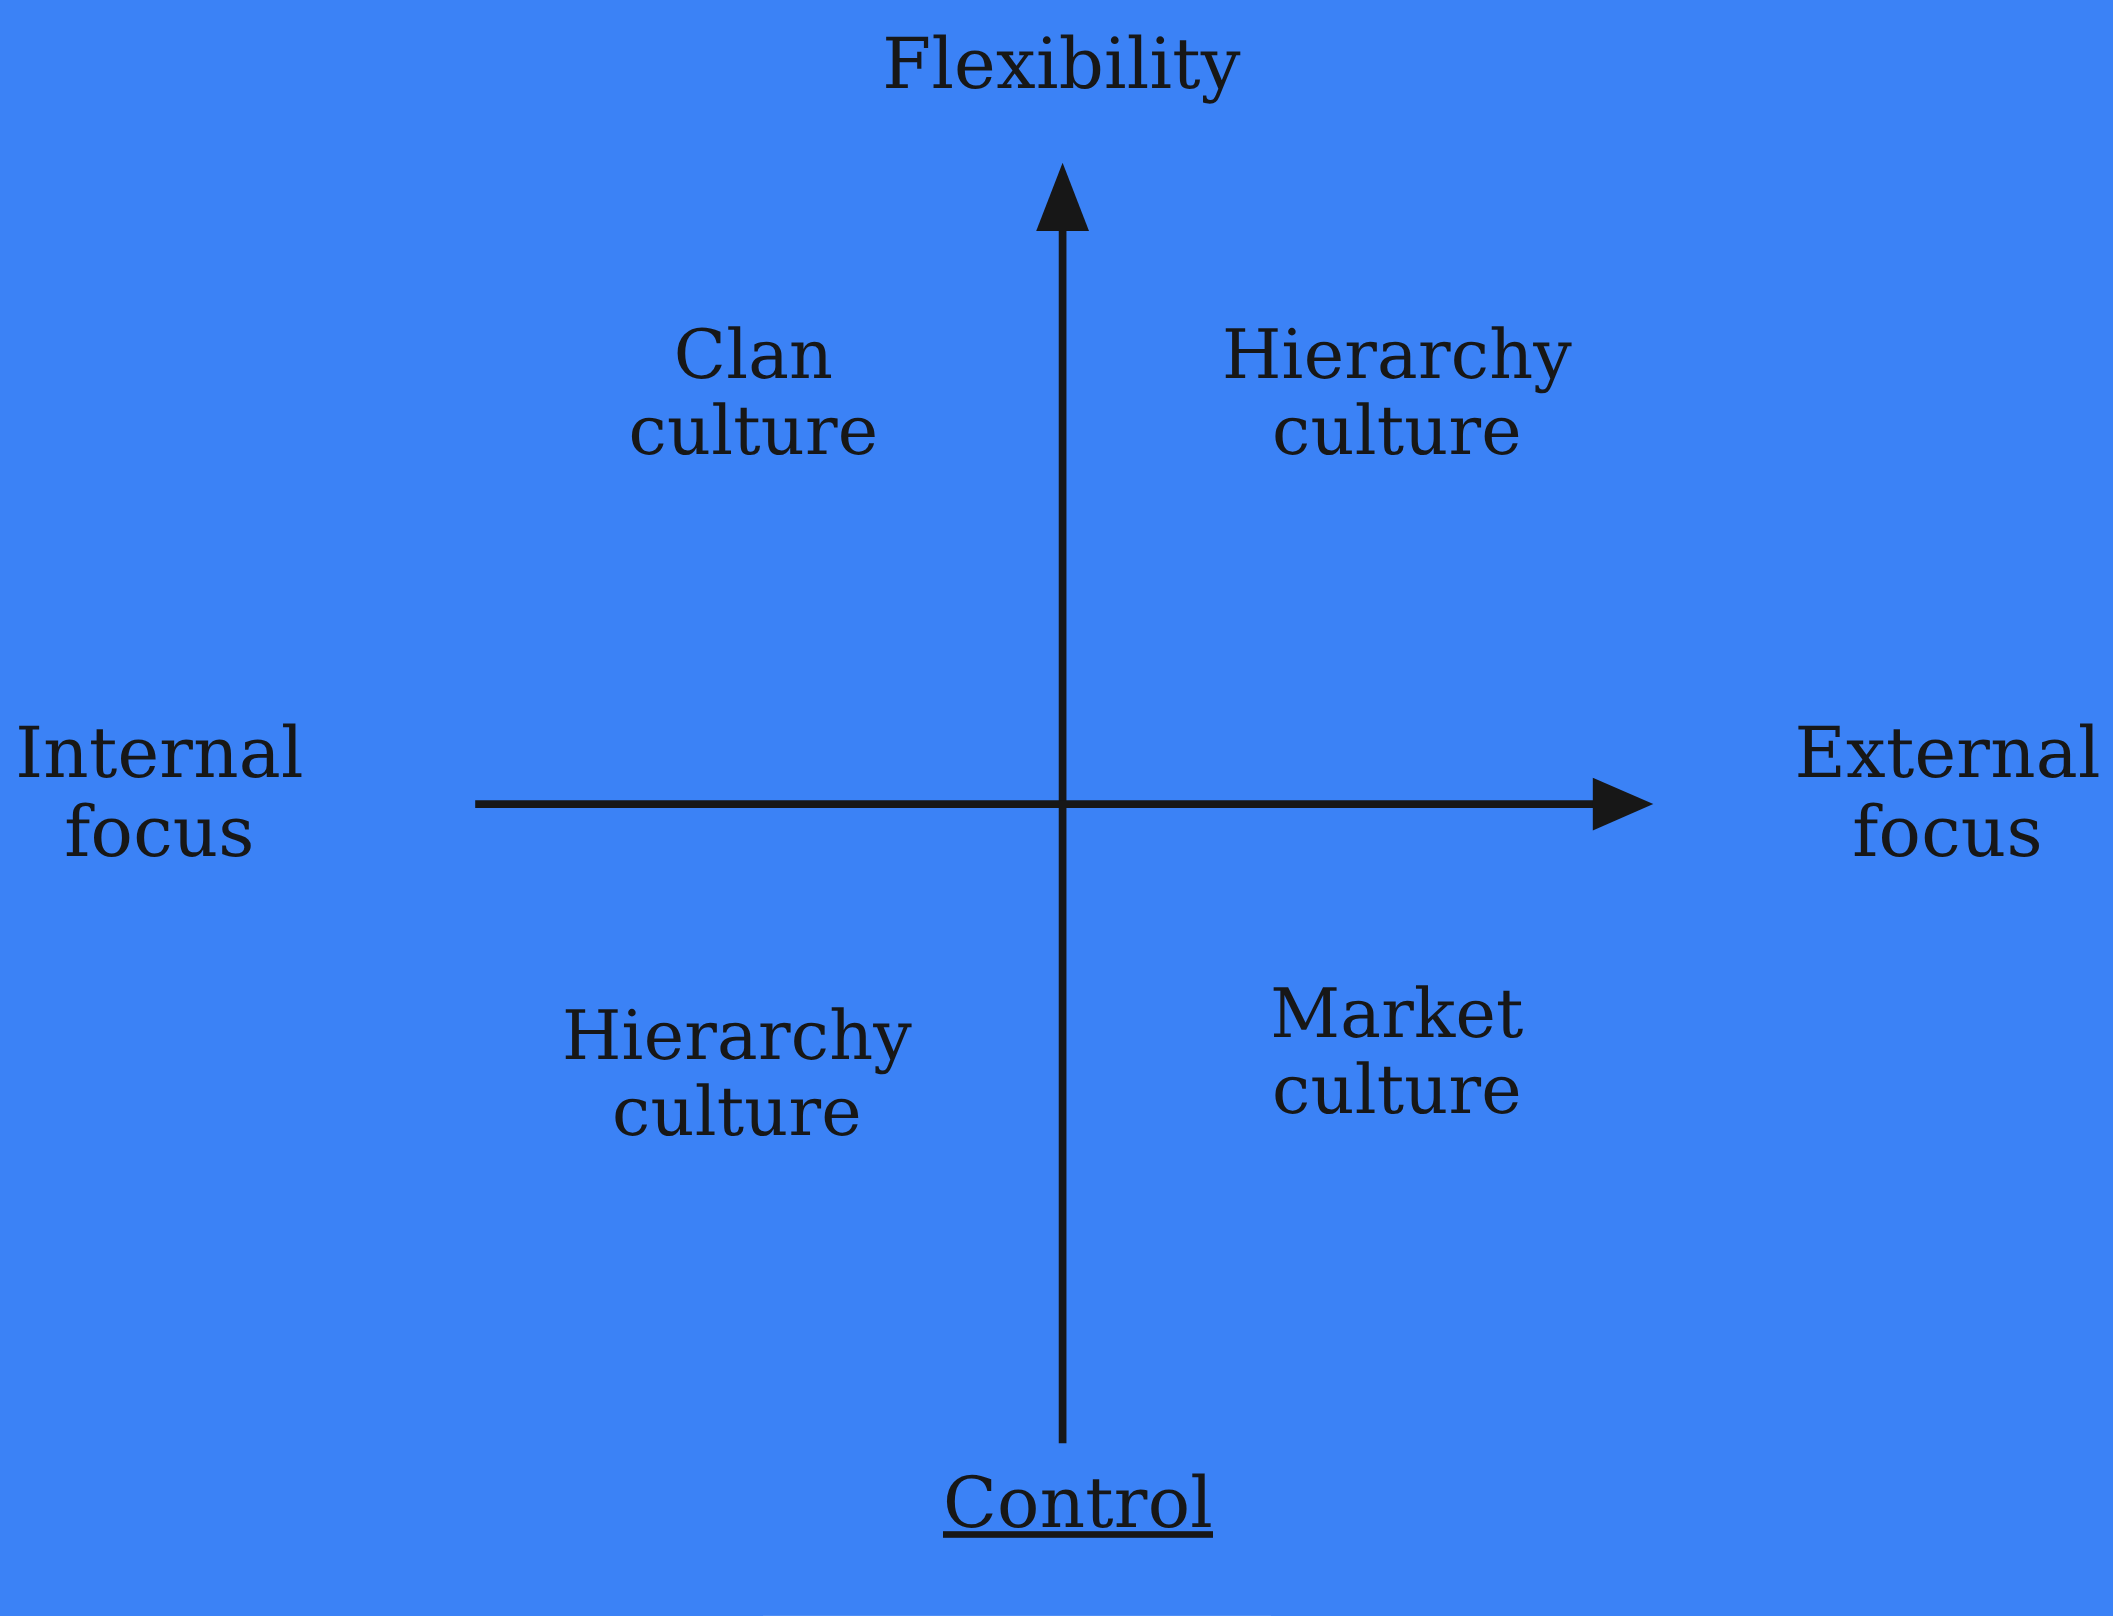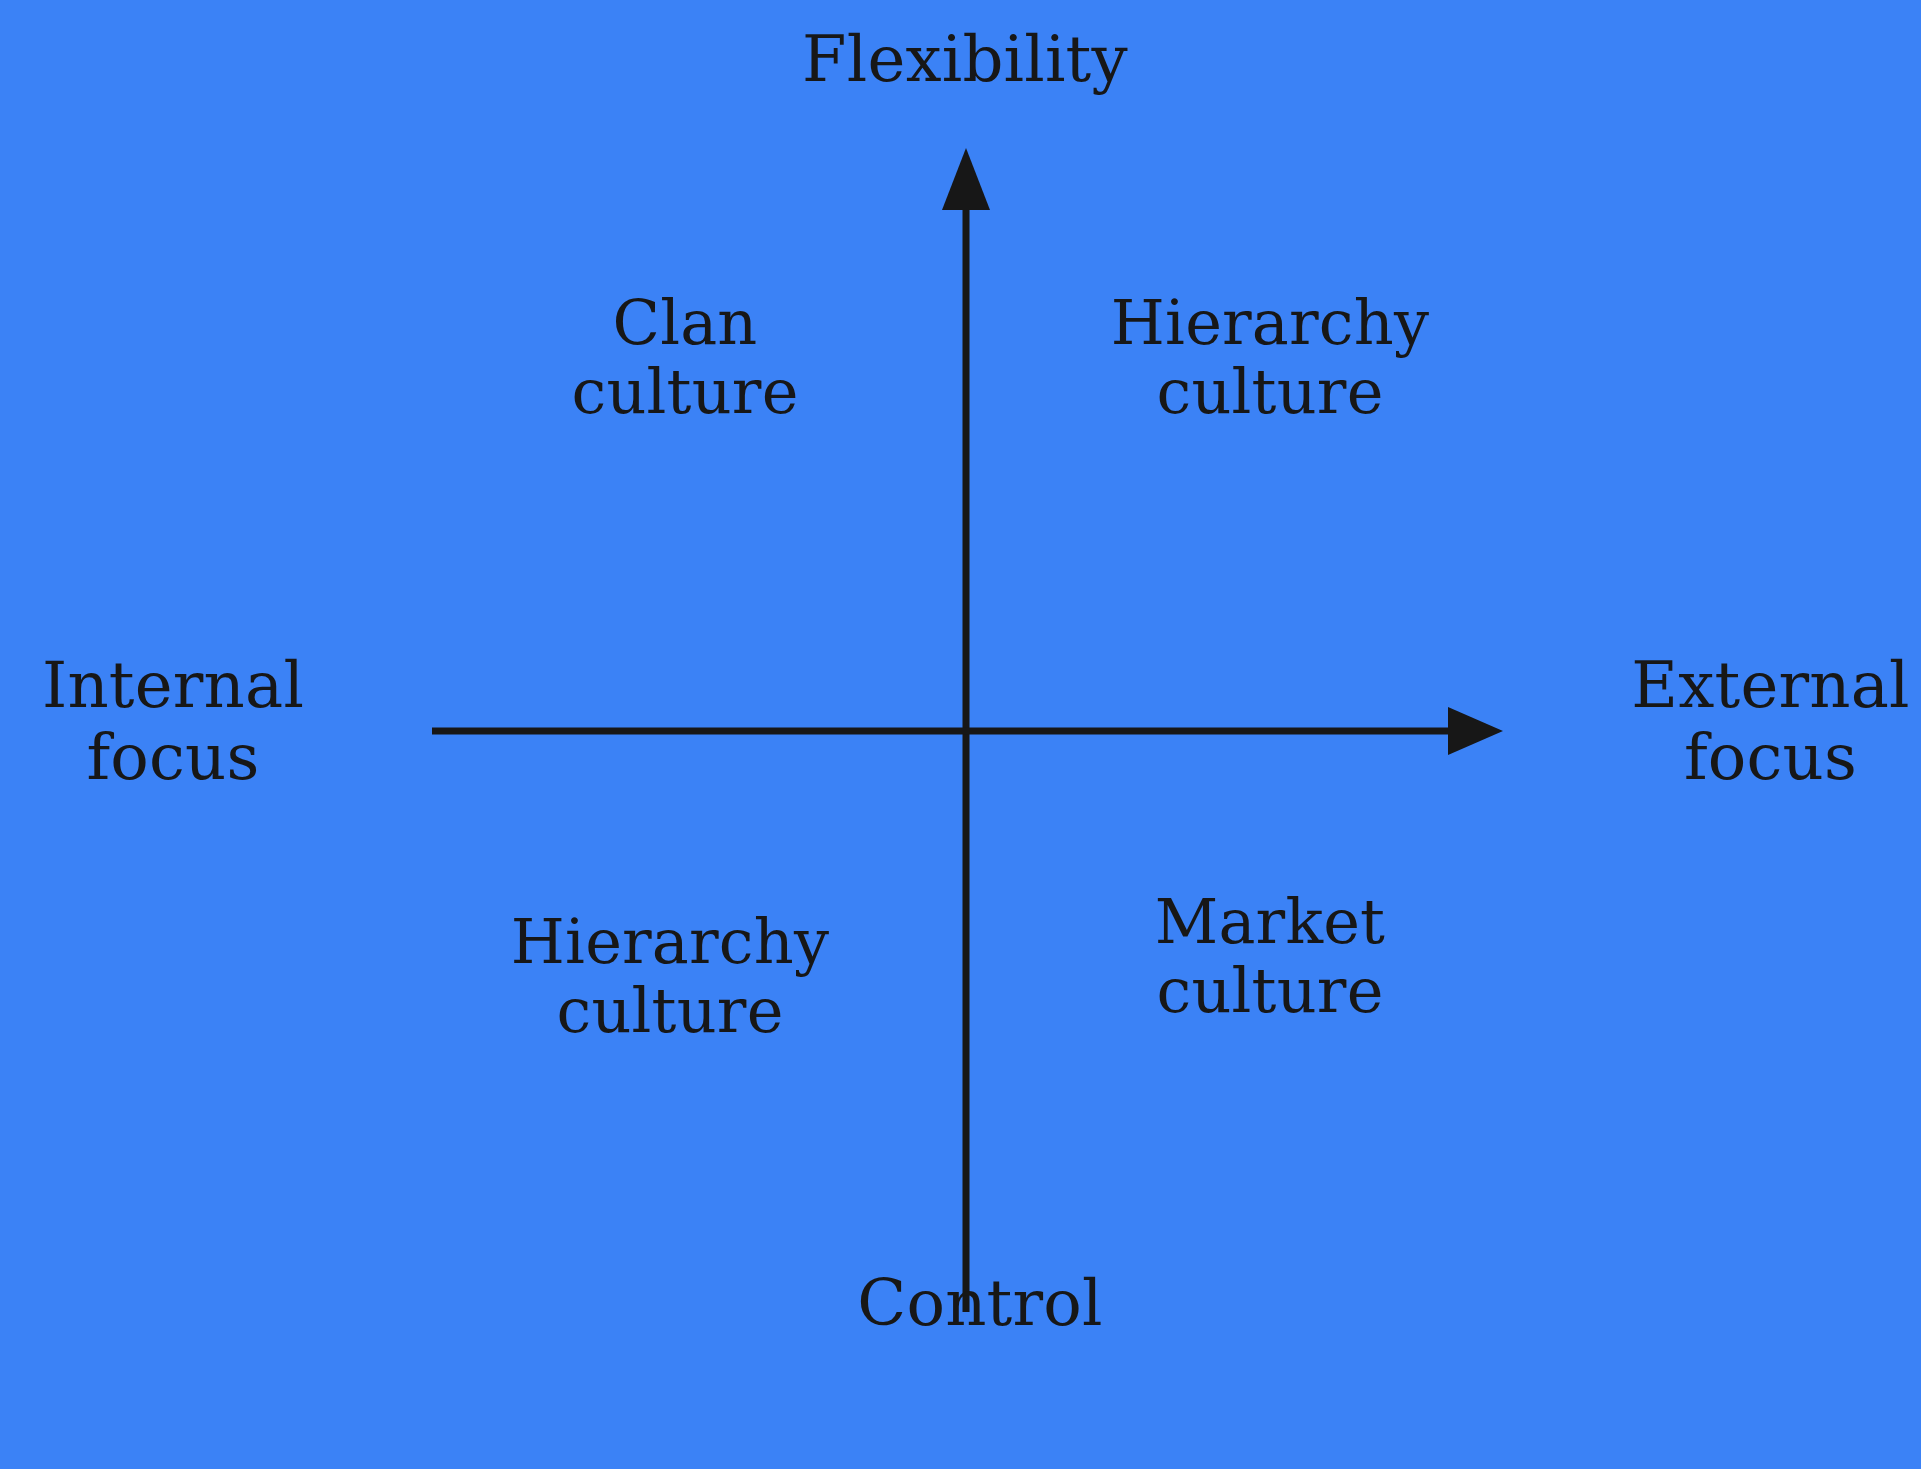--- a/index.html
+++ b/index.html
@@ -51,28 +51,28 @@
   }
 
   
   #label-flexibility {
     left: 665px;
     top: 24px;
     width: 600px;
   }
   #label-control {
     left: 680px;
-    top: 1268px;
+    top: 1332px;
     width: 600px;
+    text-decoration: underline;
   }
   #label-internal-focus {
     left: 0px;
     top: 650px;
     width: 290px;
-    padding-left: 28px;
   }
   #label-external-focus {
     left: 1620px;
     top: 650px;
     width: 301px;
   }
 
   #label-clan {
     left: 425px;
     top: 288px;

